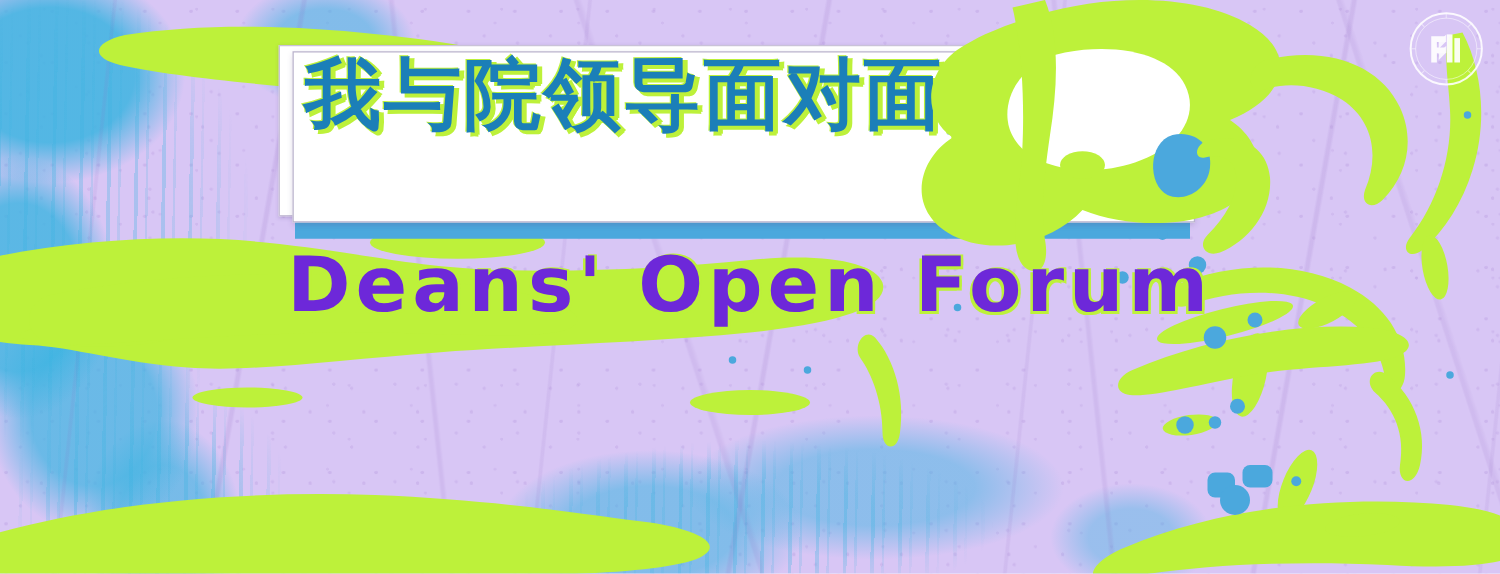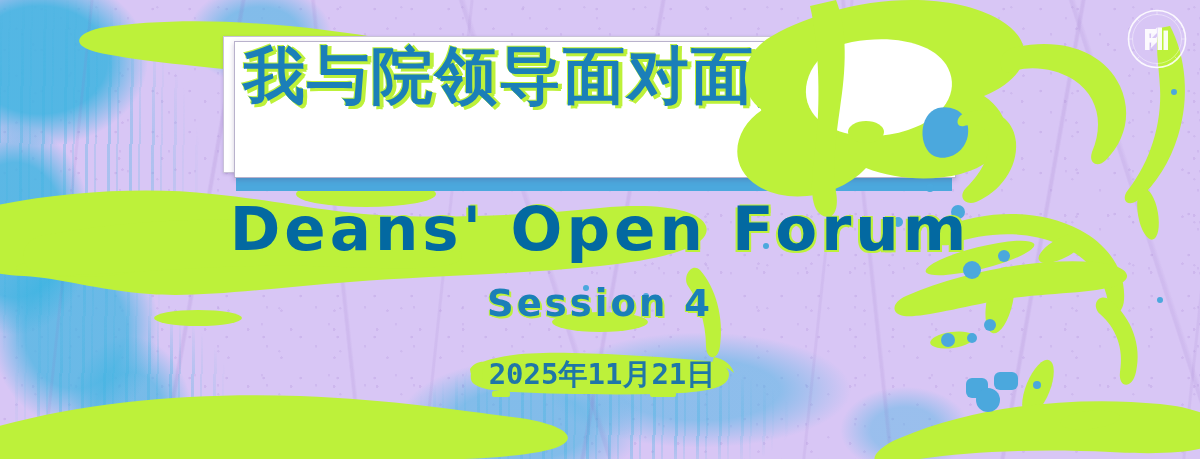--- a/index.html
+++ b/index.html
@@ -120,21 +120,21 @@
     white-space:nowrap;
   }
   #title-en {
     position:absolute; left:0; top:196px; width:1200px;
     text-align:center;
     font-family:"DejaVu Sans", sans-serif;
     font-weight:bold;
     font-size:61px;
     line-height:66px;
     letter-spacing:4px;
-    color:#0369a1;
+    color:#6d28d9;
     text-shadow: 2px 2px 0 #bdf13a, -2px 2px 0 #bdf13a, 2px -1px 0 #bdf13a;
     white-space:nowrap;
   }
   #session-en {
     position:absolute; left:0; top:283px; width:1200px;
     text-align:center;
     font-family:"DejaVu Sans", sans-serif;
     font-weight:bold;
     font-size:37px;
     line-height:42px;
@@ -280,34 +280,21 @@
       <circle cx="766" cy="246" r="3"></circle>
       <circle cx="646" cy="296" r="3"></circle>
       <circle cx="586" cy="288" r="3"></circle>
       <circle cx="912" cy="240" r="4"></circle>
       <circle cx="1160" cy="300" r="3"></circle>
       <circle cx="1174" cy="92" r="3"></circle>
     </g>
   </svg>
 
   <div id="title-en">Deans' Open Forum</div>
-  <div id="session-en">Session 4</div>
-
-  <div id="date-wrap">
-    <svg id="date-stroke" width="268" height="50" viewBox="0 0 268 50" aria-hidden="true">
-      <path d="M8,16 C26,6 60,3 104,4 C150,5 198,8 238,12 C256,14 264,20 260,30
-               C256,40 232,44 190,45 C140,46 86,45 46,43 C20,42 4,38 3,30
-               C2,24 4,19 8,16 Z" fill="#bdf13a"></path>
-      <path d="M2,20 C6,14 12,12 18,13 C14,20 13,28 16,36 C10,36 3,31 2,20 Z" fill="#bdf13a"></path>
-      <path d="M246,8 C256,10 264,16 266,24 C262,20 254,16 244,14 Z" fill="#bdf13a"></path>
-      <rect x="24" y="42" width="18" height="6" rx="2" fill="#bdf13a"></rect>
-      <rect x="182" y="43" width="26" height="5" rx="2" fill="#bdf13a"></rect>
-    </svg>
-    <div id="date-text">2025年11月21日</div>
-  </div>
+
 
   <svg id="emblem" viewBox="0 0 62 62" aria-hidden="true">
     <circle cx="31" cy="31" r="28.5" fill="none" stroke="#ffffff" stroke-width="1.6" opacity=".95"></circle>
     <circle cx="31" cy="31" r="24.5" fill="none" stroke="#ffffff" stroke-width="0.8" opacity=".55"></circle>
     <g stroke="#ffffff" stroke-width="0.9" opacity=".5">
       <line x1="31" y1="3" x2="31" y2="6.5"></line>
       <line x1="31" y1="55.5" x2="31" y2="59"></line>
       <line x1="3" y1="31" x2="6.5" y2="31"></line>
       <line x1="55.5" y1="31" x2="59" y2="31"></line>
       <line x1="11" y1="11" x2="13.5" y2="13.5"></line>

